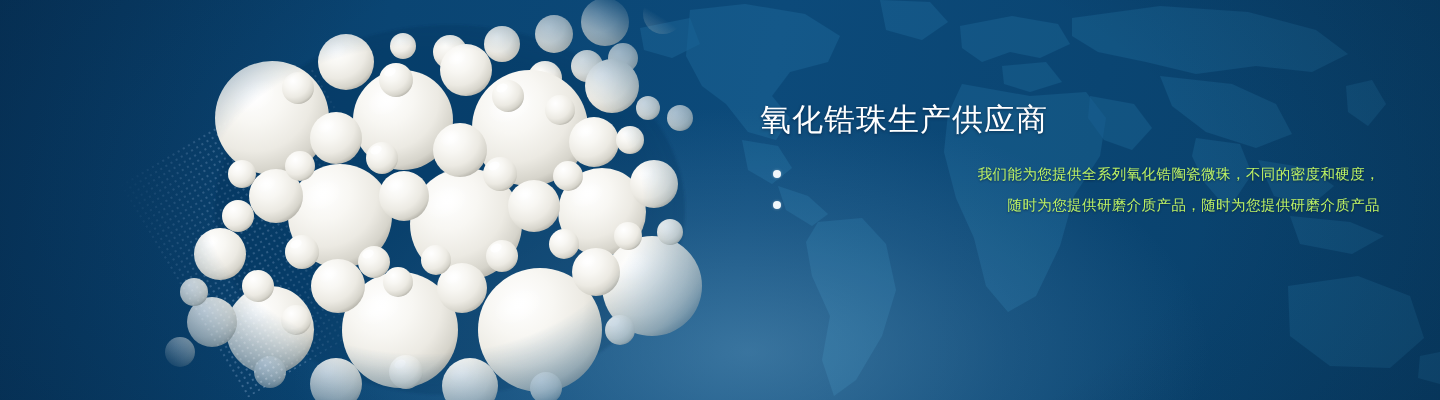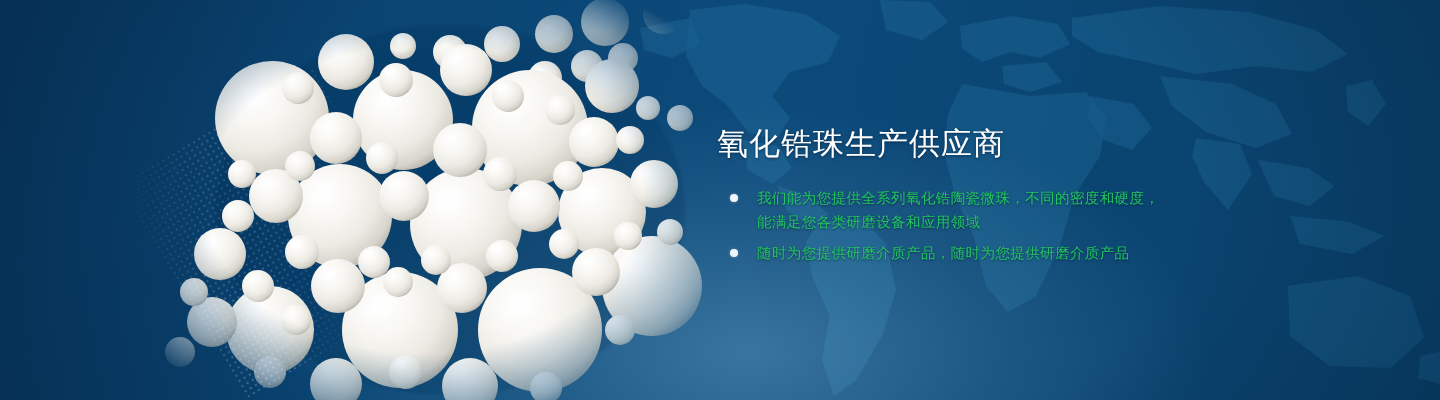--- a/index.html
+++ b/index.html
@@ -69,49 +69,49 @@
     transform: rotate(-31deg);
     transform-origin: 20% 30%;
     -webkit-mask-image: linear-gradient(118deg, rgba(0,0,0,0) 0%, rgba(0,0,0,0.85) 45%, rgba(0,0,0,0) 78%);
     mask-image: linear-gradient(118deg, rgba(0,0,0,0) 0%, rgba(0,0,0,0.85) 45%, rgba(0,0,0,0) 78%);
     pointer-events: none;
   }
 
   
   .copy {
     position: absolute;
-    left: 717px;
+    left: 760px;
     top: 100px;
     width: 620px;
-    margin-top: 24px;
   }
   .headline {
     margin: 0;
     color: #ffffff;
     font-size: 31px;
     line-height: 40px;
     font-weight: 400;
     letter-spacing: 1px;
     text-shadow: 0 1px 3px rgba(0,20,45,0.55);
     white-space: nowrap;
   }
   .bullets {
     margin: 22px 0 0 10px;
     padding: 0;
     list-style: none;
   }
   .bullet {
     position: relative;
     padding-left: 30px;
     margin-bottom: 7px;
-    color: #22c55e;
+    color: #bef264;
     font-size: 14.5px;
     line-height: 24px;
     letter-spacing: 0.4px;
     text-shadow: 0 1px 2px rgba(0,18,40,0.55);
+    text-align: right;
   }
   .bullet-dot {
     position: absolute;
     left: 3px;
     top: 8px;
     width: 8px;
     height: 8px;
     border-radius: 50%;
     background: #f2f7fb;
     box-shadow: 0 0 3px rgba(255,255,255,0.35);
@@ -355,21 +355,20 @@
   </div>
 
   <div class="copy">
     <h1 class="headline">氧化锆珠生产供应商</h1>
 
     <ul class="bullets">
 
       <li class="bullet">
         <span class="bullet-dot"></span>
         <span class="bullet-line">我们能为您提供全系列氧化锆陶瓷微珠，不同的密度和硬度，</span>
-        <span class="bullet-line">能满足您各类研磨设备和应用领域</span>
       </li>
 
 
       <li class="bullet">
         <span class="bullet-dot"></span>
         <span class="bullet-line">随时为您提供研磨介质产品，随时为您提供研磨介质产品</span>
       </li>
 
     </ul>
   </div>

